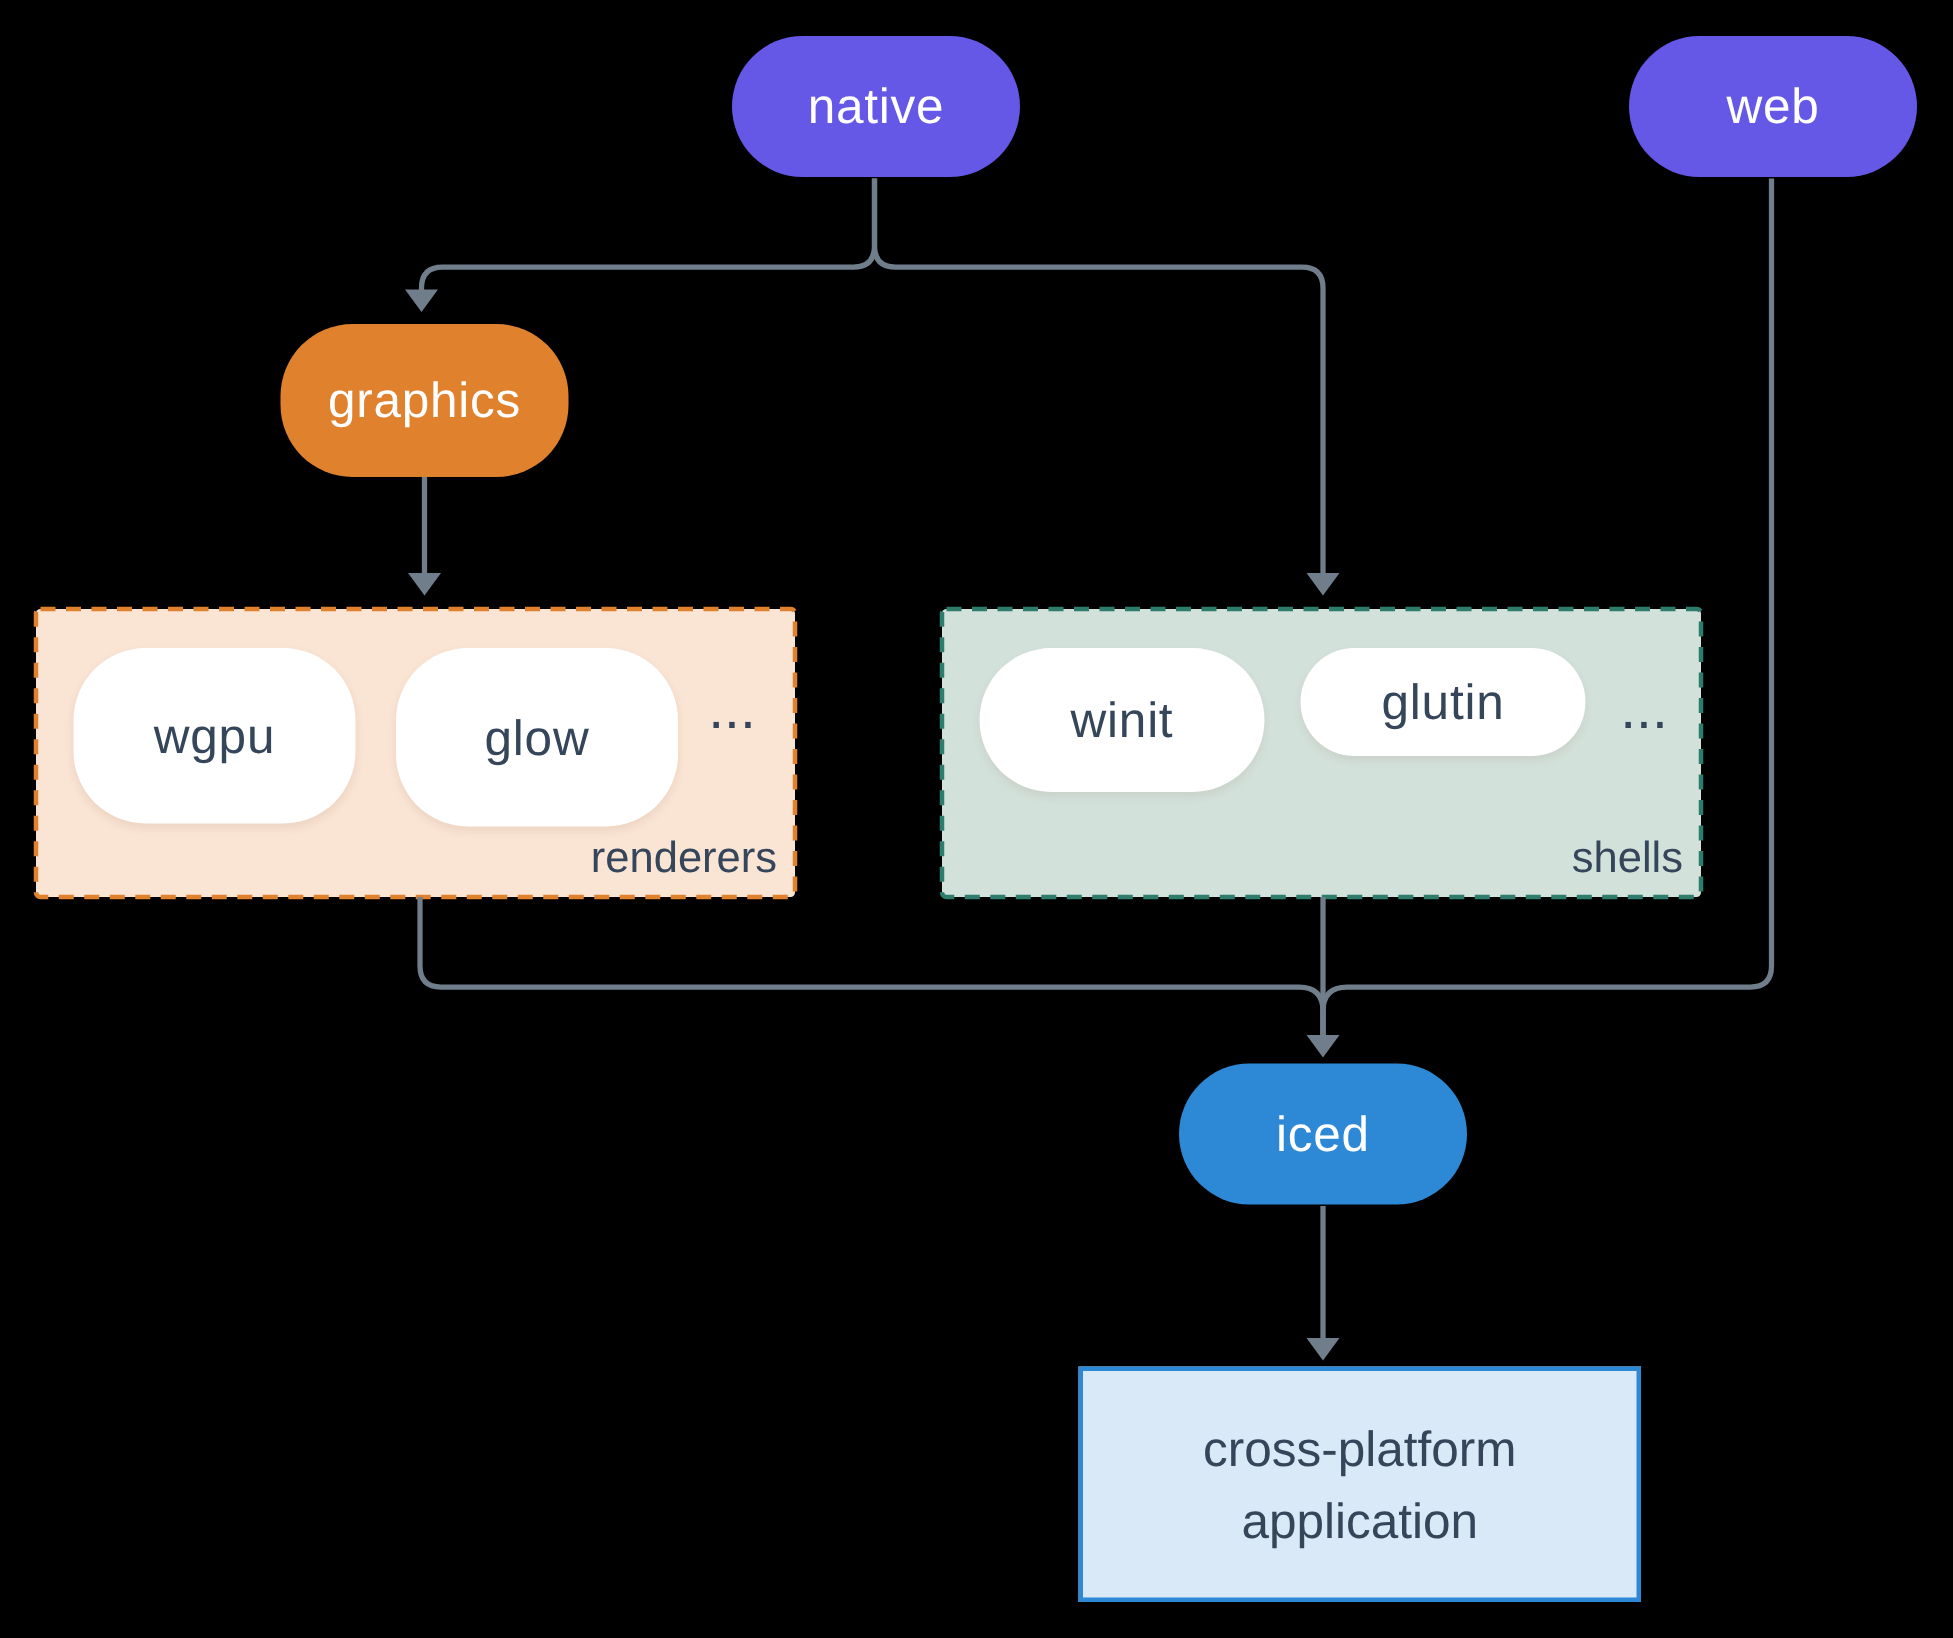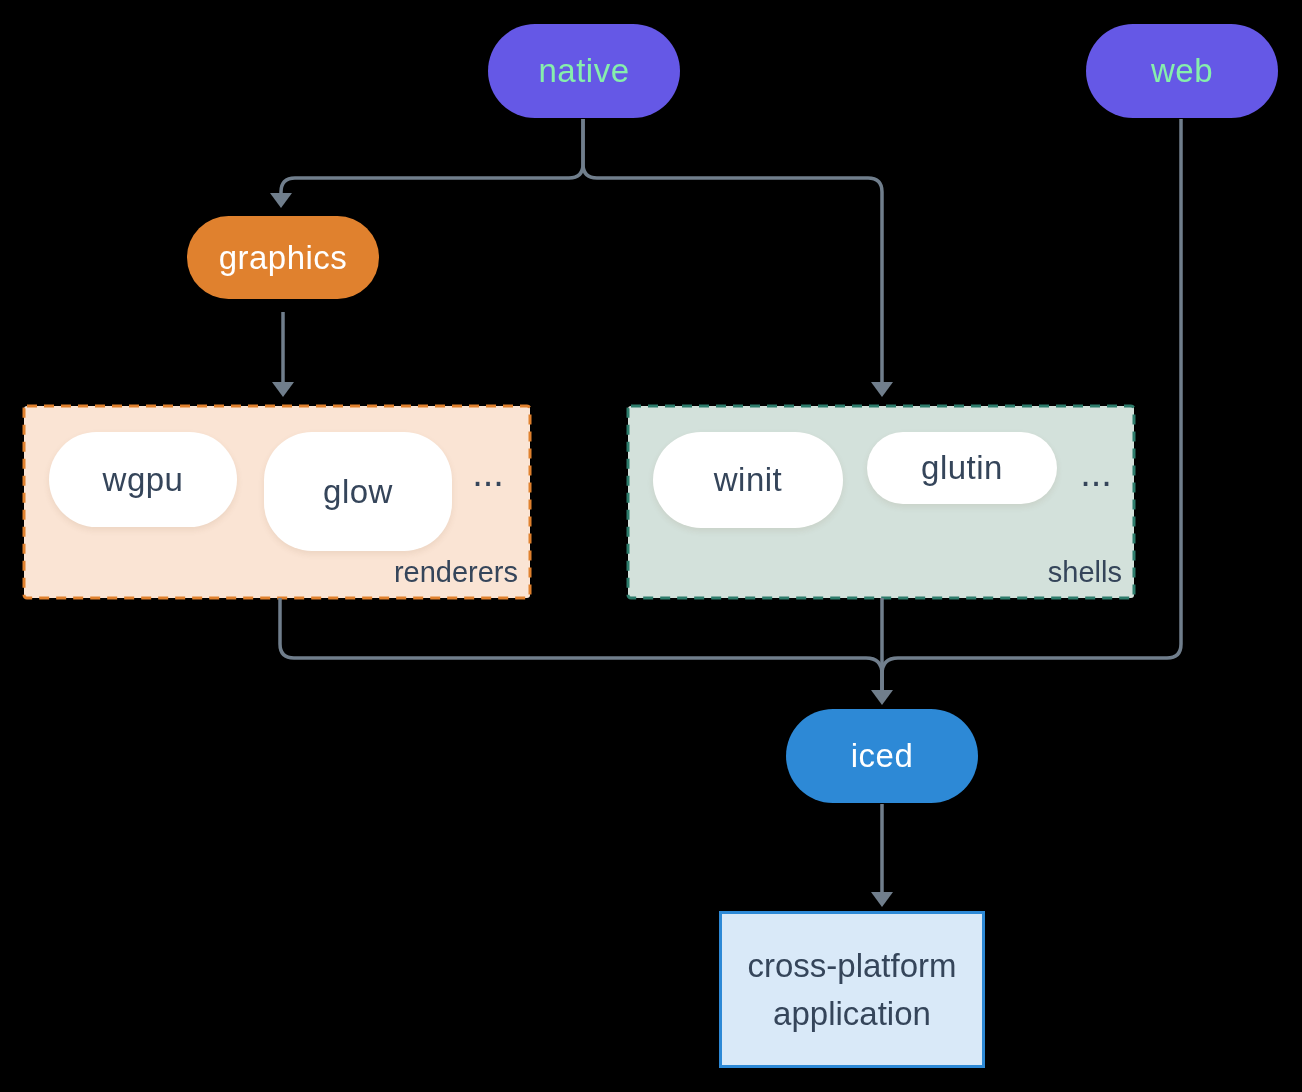--- a/index.html
+++ b/index.html
@@ -61,21 +61,21 @@
     display: flex;
     align-items: center;
     justify-content: center;
     box-sizing: border-box;
   }
   .pill {
     border-radius: 48px;
     font-size: 33px;
     letter-spacing: 0.5px;
   }
-  .pill.purple { background: var(--purple); color: #86efac; }
+  .pill.purple { background: var(--purple); color: #ffffff; }
   .pill.orange { background: var(--orange); color: #FFFFFF; }
   .pill.blue   { background: var(--blue);   color: #FFFFFF; }
   .pill.white  {
     background: var(--pill-white);
     color: var(--ink);
     box-shadow: 0 3px 6px rgba(120, 80, 40, 0.10);
   }
   .ellipsis {
     position: absolute;
     z-index: 1;
@@ -129,25 +129,25 @@
 </svg>
 
 <div class="node pill purple" style="left:488px; top:24px; width:192px; height:94px;">
   <span>native</span>
 </div>
 
 <div class="node pill purple" style="left:1086px; top:24px; width:192px; height:94px;">
   <span>web</span>
 </div>
 
-<div class="node pill orange" style="left:187px; top:216px; width:192px; height:83px;">
+<div class="node pill orange" style="left:187px; top:216px; width:192px; height:102px;">
   <span>graphics</span>
 </div>
 
-<div class="node pill white" style="left:49px; top:432px; width:188px; height:95px;">
+<div class="node pill white" style="left:49px; top:432px; width:188px; height:117px;">
   <span>wgpu</span>
 </div>
 <div class="node pill white" style="left:264px; top:432px; width:188px; height:119px;">
   <span>glow</span>
 </div>
 <div class="ellipsis" style="left:460px; top:452px; width:56px; height:50px;">...</div>
 <div class="group-label" style="left:330px; top:556px; width:188px;">renderers</div>
 
 <div class="node pill white" style="left:653px; top:432px; width:190px; height:96px;">
   <span>winit</span>
@@ -155,15 +155,15 @@
 <div class="node pill white" style="left:867px; top:432px; width:190px; height:72px;">
   <span>glutin</span>
 </div>
 <div class="ellipsis" style="left:1068px; top:452px; width:56px; height:50px;">...</div>
 <div class="group-label" style="left:934px; top:556px; width:188px;">shells</div>
 
 <div class="node pill blue" style="left:786px; top:709px; width:192px; height:94px;">
   <span>iced</span>
 </div>
 
-<div class="app-box" style="left:719px; top:911px; width:266px; height:157px; padding:0 10px;">
+<div class="app-box" style="left:719px; top:911px; width:375px; height:157px; padding:0 10px;">
   <span>cross-platform application</span>
 </div>
 
 </body></html>

